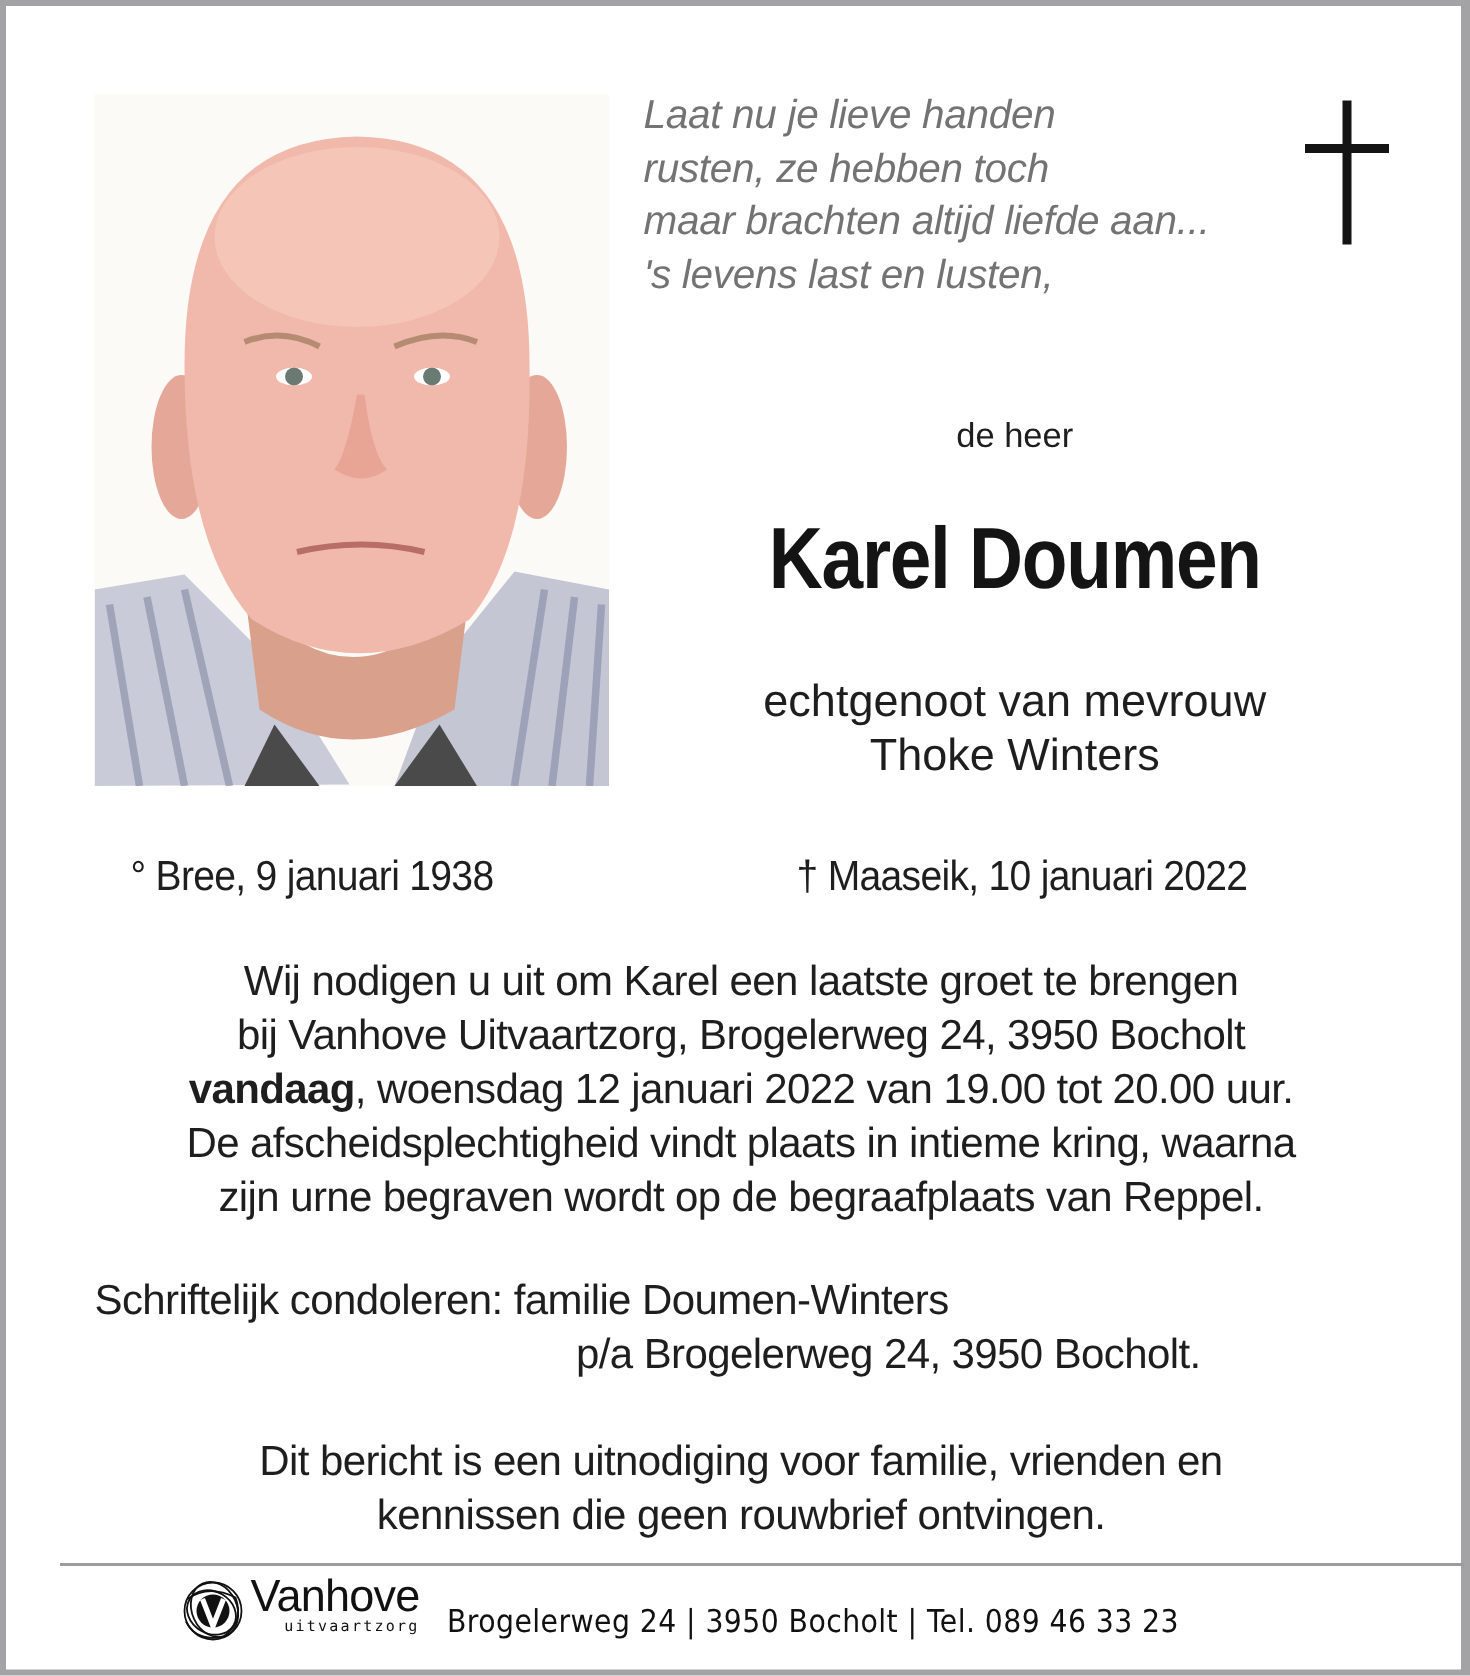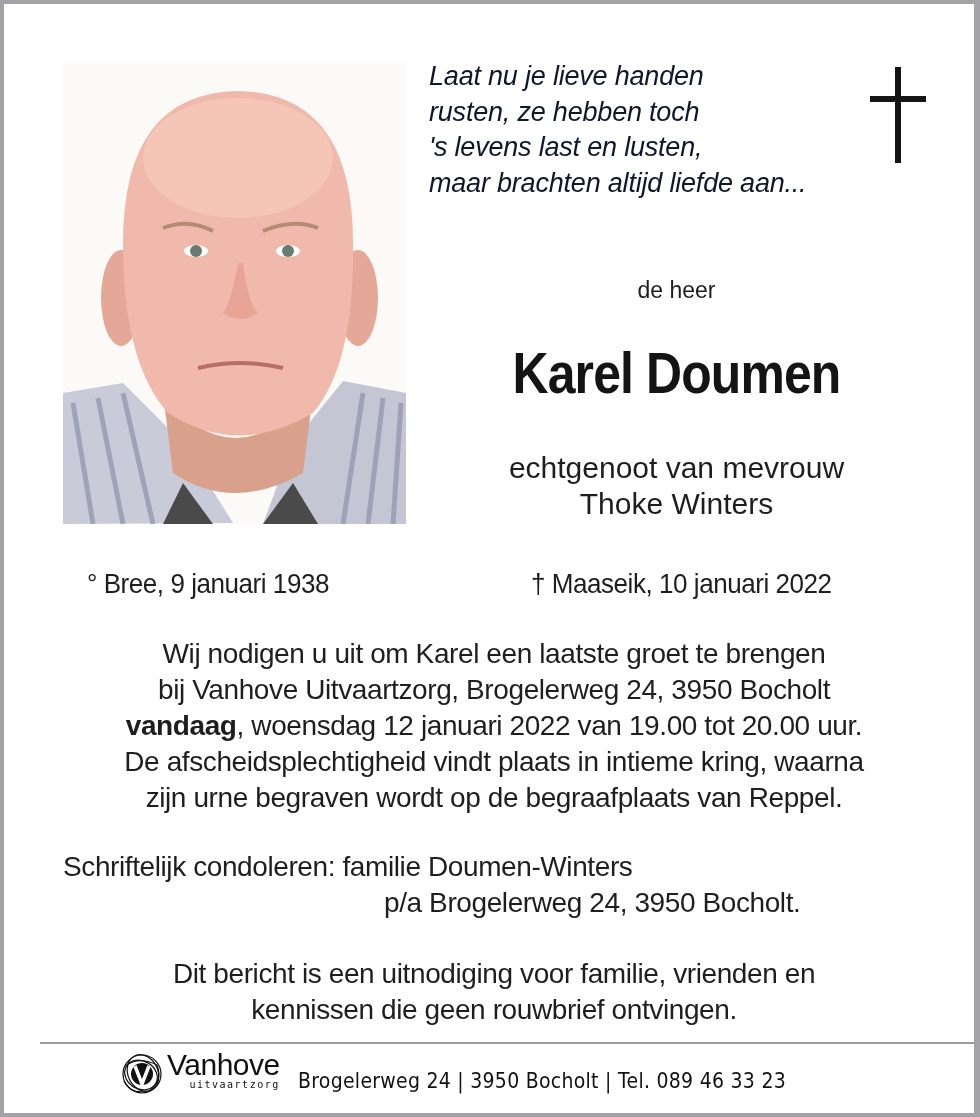--- a/index.html
+++ b/index.html
@@ -1,20 +1,20 @@
 <!DOCTYPE html>
 <html><head>
 <meta charset="utf-8">
 <style>
   html, body { margin:0; padding:0; }
   body { width:980px; height:1117px; background:#a3a3a5; font-family:"Liberation Sans", sans-serif; color:#1e1e1e; }
   .card { position:absolute; left:4px; top:4px; width:970px; height:1109px; background:#fff; }
   .photo { position:absolute; left:59px; top:59px; width:343px; height:461px; overflow:hidden; background:#fbfaf8; }
   .photo svg { display:block; }
-  .poem { position:absolute; left:425px; top:55px; font-style:italic; font-size:27px; line-height:35.5px; color:#0f172a; letter-spacing:-0.2px; }
+  .poem { position:absolute; left:425px; top:55px; font-style:italic; font-size:27px; line-height:35.5px; color:#737373; letter-spacing:-0.2px; }
   .poem div { white-space:nowrap; }
   .cross { position:absolute; left:866px; top:63px; width:56px; height:96px; }
   .cross .v { position:absolute; left:25px; top:0; width:6px; height:96px; background:#141414; }
   .cross .h { position:absolute; left:0; top:29px; width:56px; height:6px; background:#141414; }
   .center-col { position:absolute; left:425px; width:495px; text-align:center; }
   .title-pre { top:266px; font-size:23px; line-height:40px; }
   .name { top:333px; font-size:58px; line-height:72px; font-weight:bold; letter-spacing:-1px; transform:scaleX(0.86); color:#141414; }
   .spouse { top:446px; font-size:30px; line-height:36px; font-weight:normal; }
   .dates { position:absolute; top:561px; font-size:28px; line-height:38px; letter-spacing:-0.5px; white-space:nowrap; transform-origin:left center; transform:scaleX(0.93); }
   .birth { left:83px; }
@@ -74,22 +74,22 @@
 
       <path d="M175 200 Q168 240 160 250 Q178 262 195 250 Q185 240 180 200" fill="#e8a595"></path>
 
       <path d="M135 305 Q178 295 220 305" stroke="#b86d66" stroke-width="4" fill="none"></path>
     </svg>
   </div>
 
   <div class="poem">
     <div>Laat nu je lieve handen</div>
     <div>rusten, ze hebben toch</div>
+    <div>maar brachten altijd liefde aan...</div>
     <div>'s levens last en lusten,</div>
-    <div>maar brachten altijd liefde aan...</div>
   </div>
 
   <div class="cross">
     <div class="v"></div>
       <div class="h"></div>
   </div>
 
   <div class="center-col title-pre">de heer</div>
   <div class="center-col name">Karel Doumen</div>
   <div class="center-col spouse">

